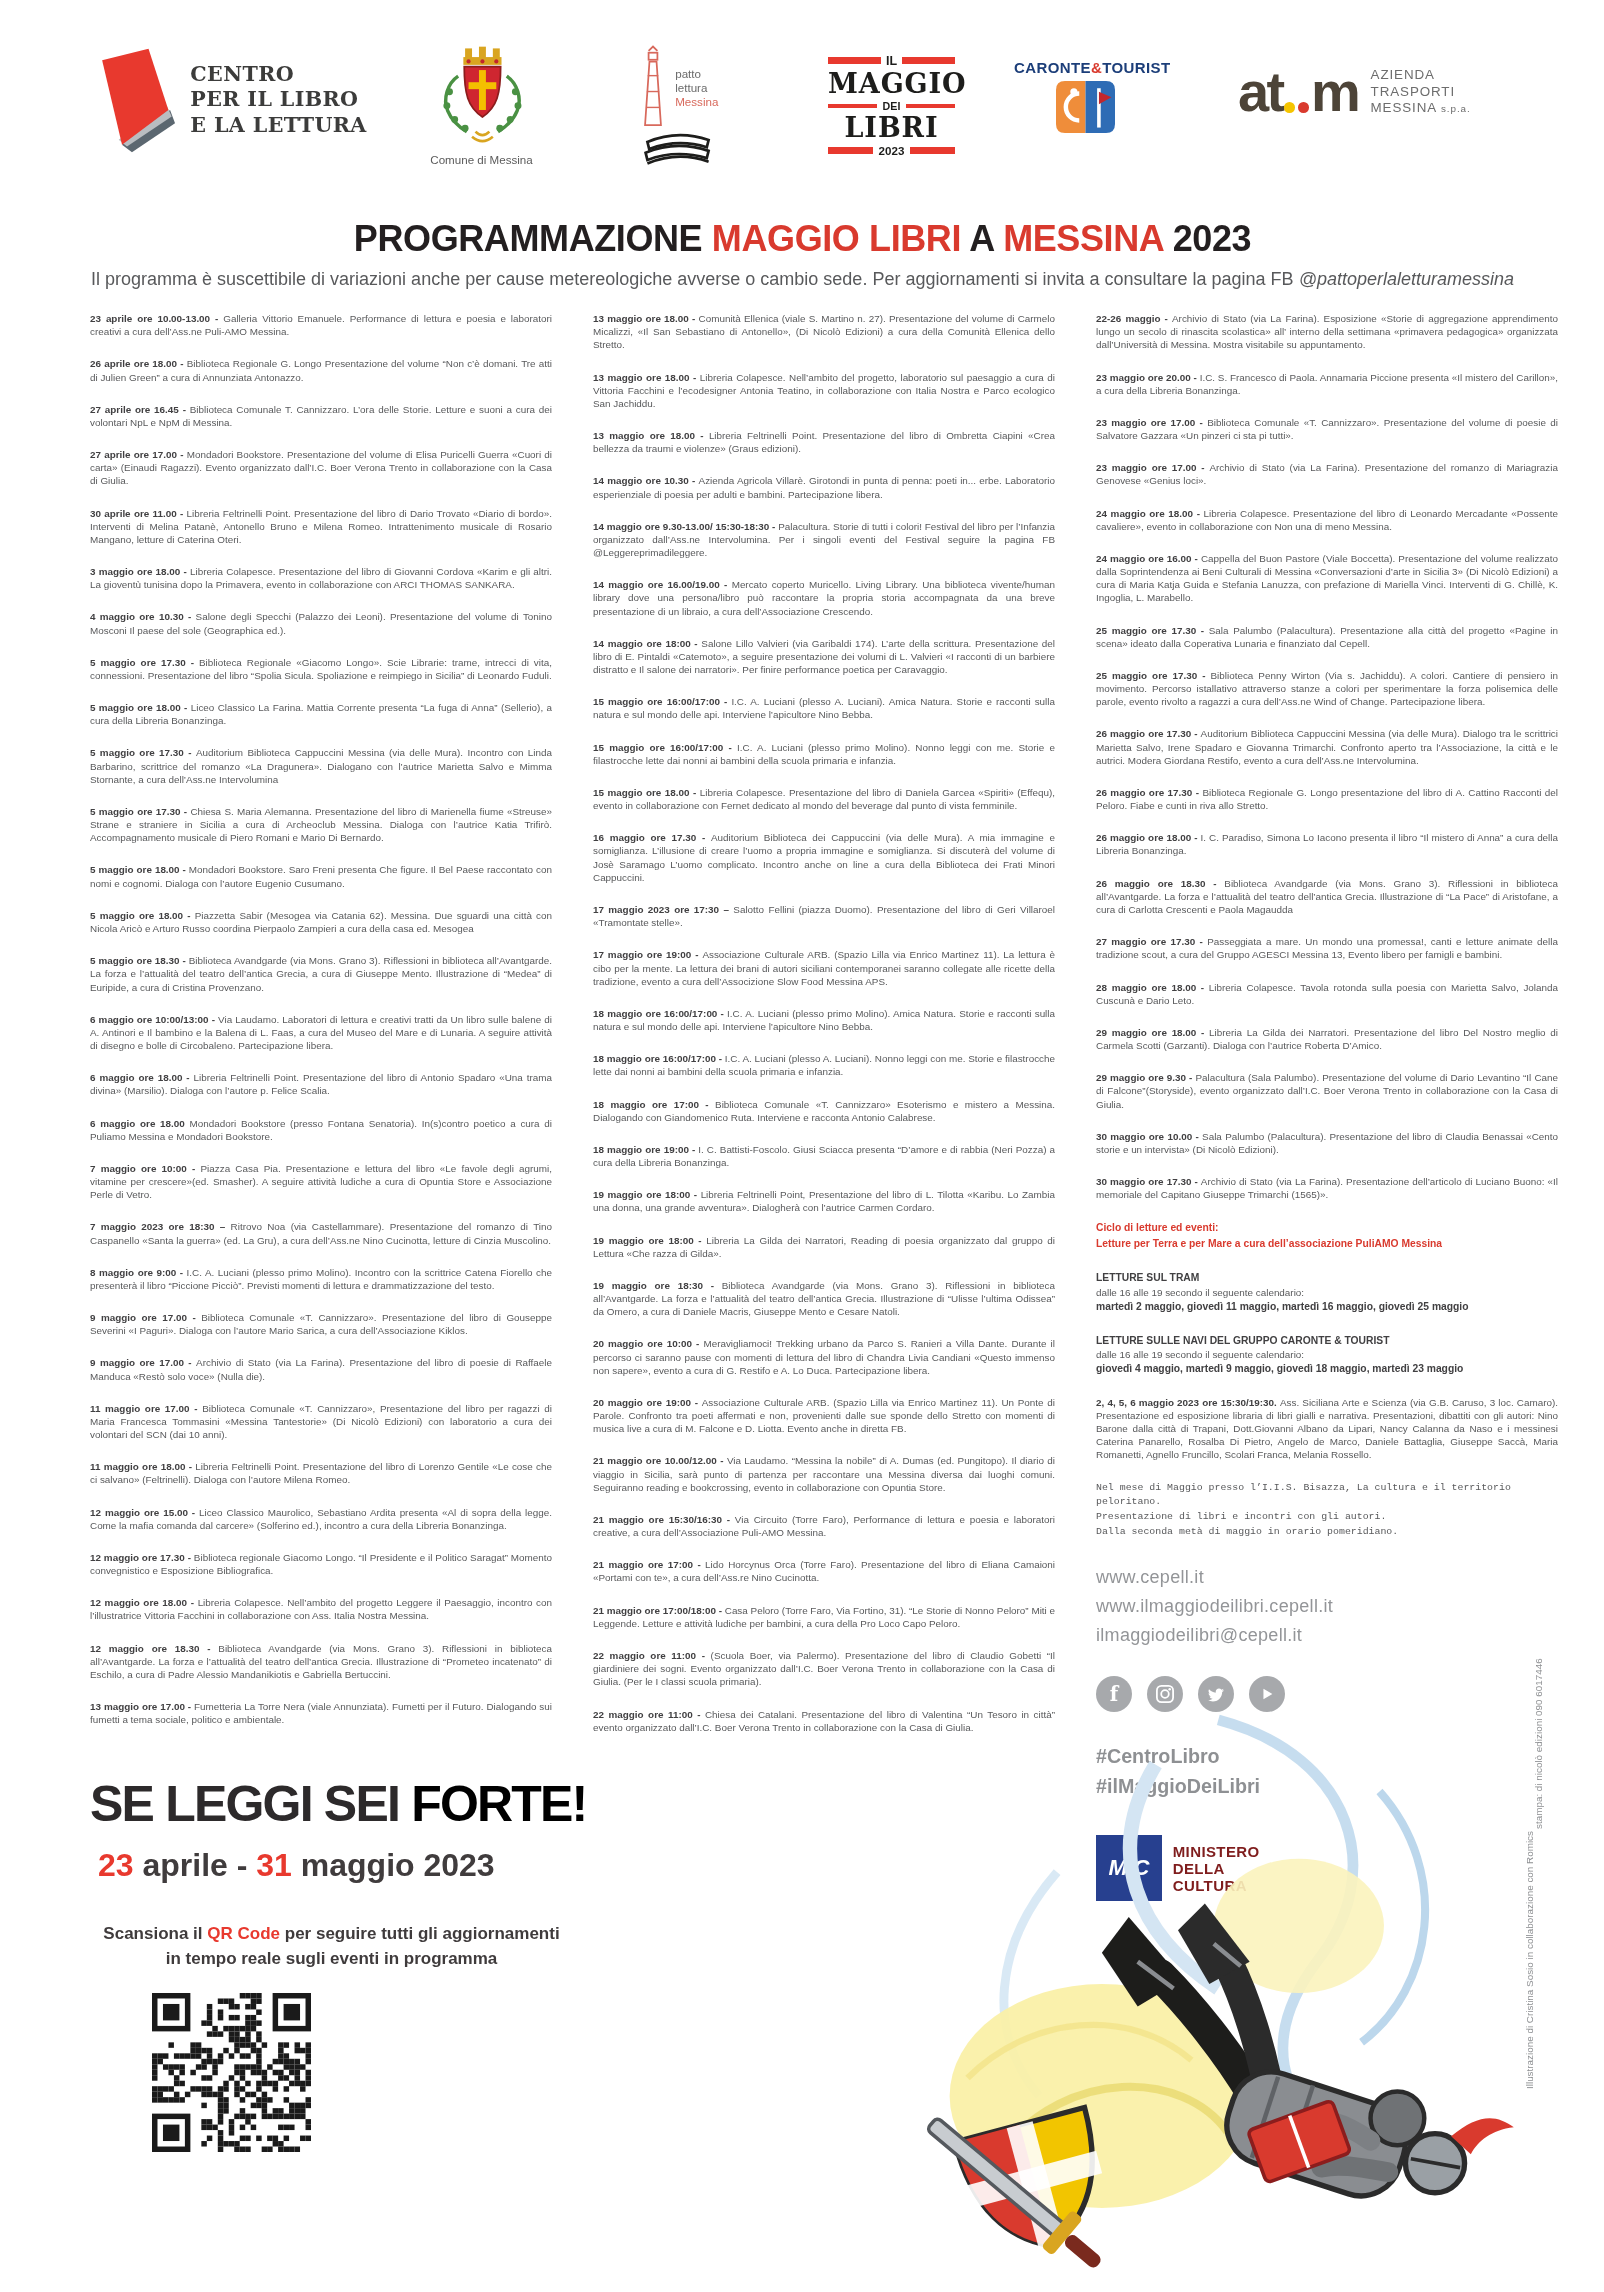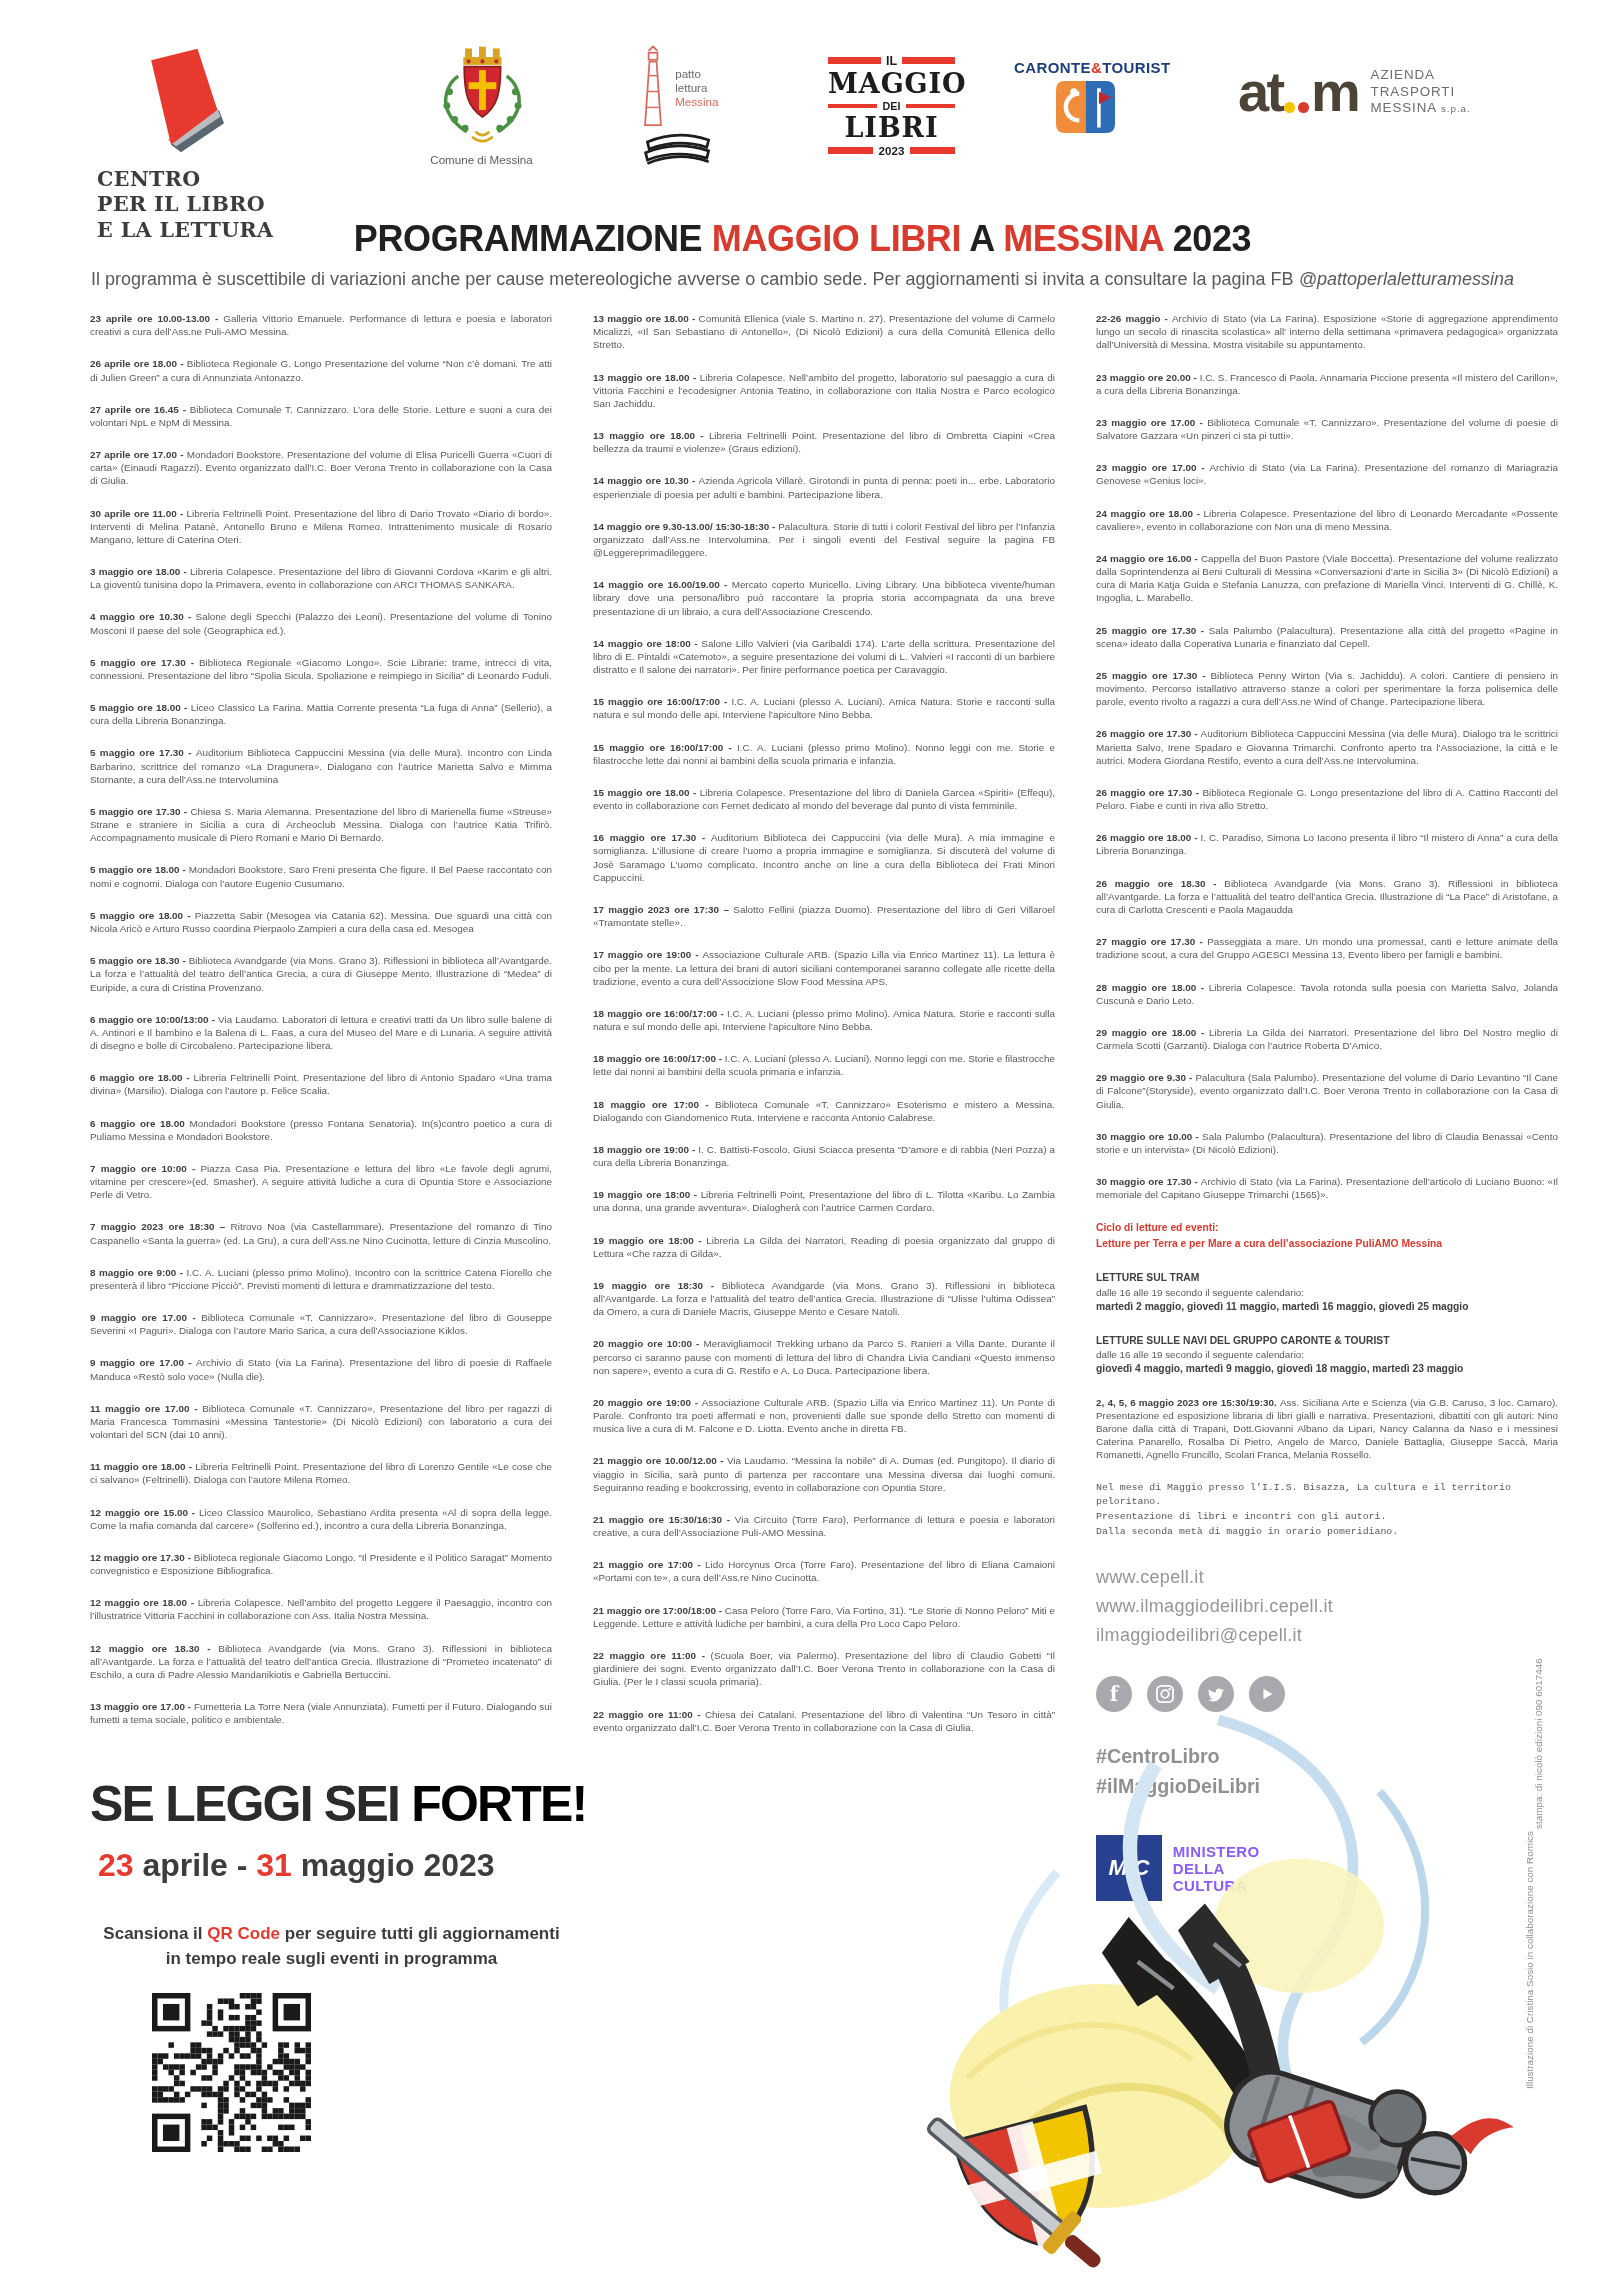--- a/index.html
+++ b/index.html
@@ -1,20 +1,20 @@
 <!DOCTYPE html>
 <html style="font-size:14.3px"><head>
 <meta charset="utf-8">
 <style>
   html,body{margin:0;padding:0;background:#e9e9e9;}
   .page{position:relative;width:1605px;height:2293px;background:#ffffff;overflow:hidden;
         font-family:"Liberation Sans",sans-serif;margin:0 auto;}
   
   .logo{position:absolute;}
-  .logo-centro{left:97px;top:47px;display:flex;gap:14.3px;align-items:center;flex-direction:column;}
+  .logo-centro{left:97px;top:47px;display:flex;gap:14.3px;align-items:center;}
   .centro-text{font-family:"DejaVu Serif",serif;font-weight:700;font-size:20.6px;line-height:1.22;
                color:#3c3c3b;letter-spacing:0.4px;}
   .logo-comune{left:419px;top:38px;width:125px;text-align:center;}
   .comune-caption{font-size:11.6px;color:#5b5b5b;margin-top:3.6px;}
   .logo-patto{left:638px;top:45px;width:116px;}
   .patto-row{display:flex;gap:7.2px;align-items:flex-start;}
   .patto-text{font-size:11.6px;color:#6b6b6b;line-height:1.25;margin-top:21.5px;}
   .patto-text .red{color:#d8695c;}
   .logo-maggio{left:828px;top:52px;width:127px;text-align:center;color:#1d1d1b;}
   .maggio-row{display:flex;align-items:center;justify-content:center;gap:5.4px;margin:1.8px 0;}
@@ -52,21 +52,21 @@
   .plain-wrap{margin:0 0 19px 0;}
   .links div{font-size:18px;color:#939598;line-height:1.6;letter-spacing:0.3px;}
   .links{margin-top:23px;}
   .social{display:flex;gap:15px;margin-top:27px;}
   .sicon{width:36px;height:36px;border-radius:50%;background:#a7a9ac;display:flex;
          align-items:center;justify-content:center;color:#fff;font-weight:700;font-size:19.7px;}
   .hashtags{margin-top:30px;font-size:19.7px;font-weight:700;color:#8e9093;line-height:1.5;}
   .mic{display:flex;align-items:center;gap:10.7px;margin-top:34px;}
   .mic-box{width:66px;height:66px;background:#27408f;color:#fff;display:flex;align-items:center;
            justify-content:center;font-weight:700;font-size:22.4px;font-style:italic;}
-  .mic-text{color:#8b5cf6;font-weight:700;font-size:15px;line-height:1.15;letter-spacing:0.4px;}
+  .mic-text{color:#7f1d1d;font-weight:700;font-size:15px;line-height:1.15;letter-spacing:0.4px;}
   
   .headline{position:absolute;left:90px;top:1775px;width:502px;font-weight:800;font-size:50px;
             letter-spacing:-1.8px;color:#2d2a2b;white-space:nowrap;}
   .headline .red{color:#000000;}
   .daterange{position:absolute;left:98px;top:1847px;width:484px;text-align:left;font-size:32px;
              font-weight:700;color:#403c3d;}
   .daterange .red{color:#e8392e;}
   .qr-caption{position:absolute;left:54px;top:1922px;width:555px;text-align:center;font-size:17px;
               font-weight:700;color:#3f3b3c;line-height:1.45;}
   .qr-caption .red{color:#e8392e;}

